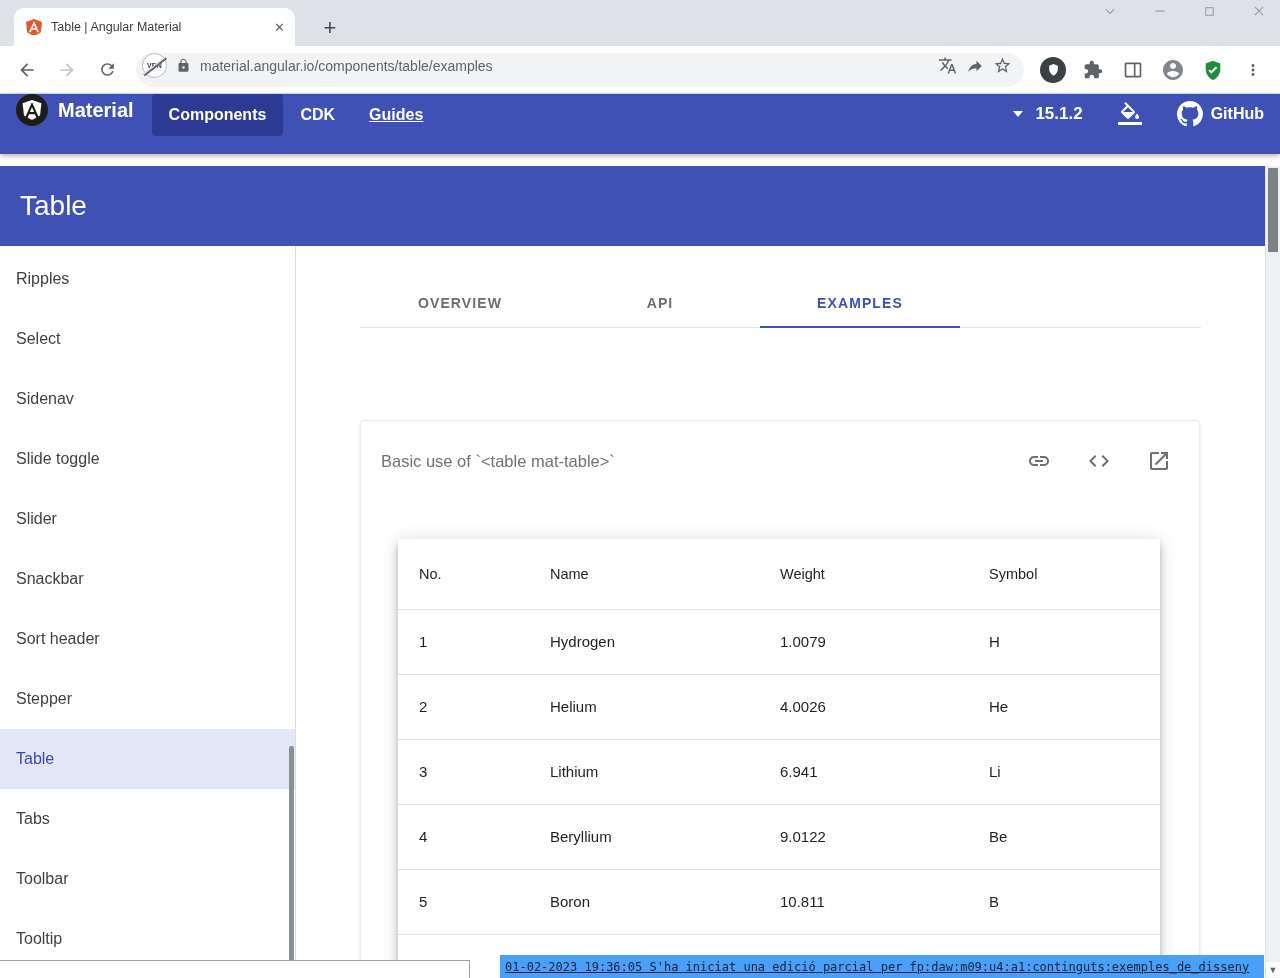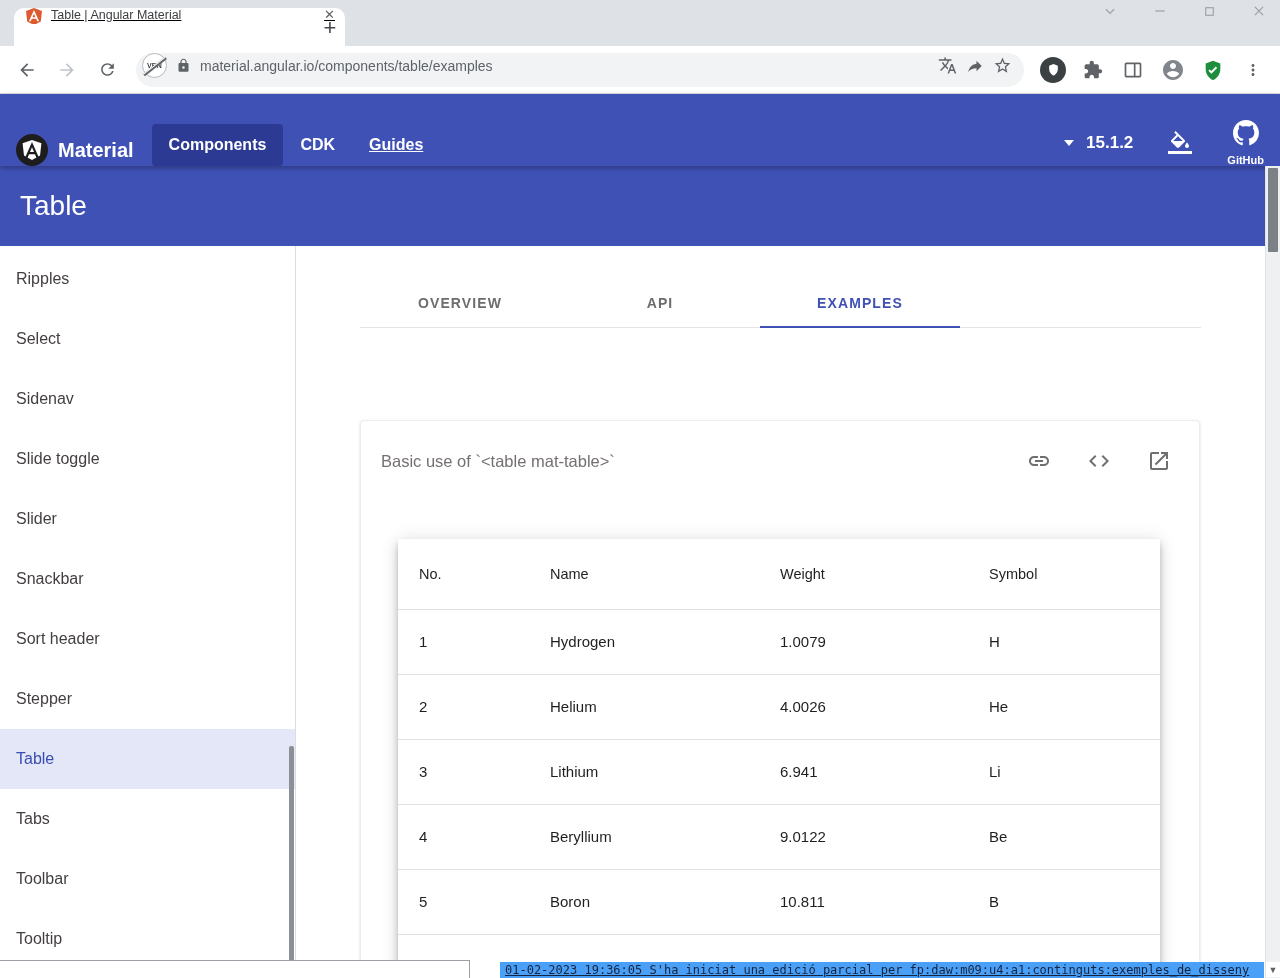--- a/index.html
+++ b/index.html
@@ -1,22 +1,22 @@
 <!DOCTYPE html>
 <html><head>
 <meta charset="utf-8">
 <style>
   * { margin:0; padding:0; box-sizing:border-box; }
   html,body { width:1280px; height:978px; overflow:hidden; font-family:"Liberation Sans", sans-serif; background:#fff; }
   .screen { position:relative; width:1280px; height:978px; background:#fff; overflow:hidden; }
 
   
   .tab-strip { position:absolute; top:0; left:0; right:0; height:46px; background:#dee1e6; }
-  .tab { position:absolute; left:14px; top:8px; width:331px; height:38px; background:#fff;
-         border-radius:10px 10px 0 0; display:flex; align-items:flex-start; padding:0 10px 0 12px; gap:9px;text-decoration:underline; }
+  .tab { position:absolute; left:14px; top:8px; width:281px; height:38px; background:#fff;
+         border-radius:10px 10px 0 0; display:flex; align-items:center; padding:0 10px 0 12px; gap:9px; }
   .tab-title { font-size:12.5px; color:#3c4043; flex:1; white-space:nowrap; overflow:hidden; }
   .tab-close { color:#5f6368; font-size:13px; line-height:1; cursor:pointer; }
   .new-tab { position:absolute; left:316px; top:14px; width:28px; height:28px; display:flex; align-items:center;
              justify-content:center; color:#45494d; font-size:22px; font-weight:400; border-radius:50%; }
   .window-controls { position:absolute; right:14px; top:4px; display:flex; gap:36px; align-items:center; color:#9aa0a6; }
   .window-controls svg { display:block; }
 
   .toolbar { position:absolute; top:46px; left:0; right:0; height:48px; background:#fff; display:flex;
              align-items:center; padding:0 10px; gap:6px; border-bottom:1px solid #dcdfe3; }
   .nav-btn { width:34px; height:34px; border-radius:50%; display:flex; align-items:center; justify-content:center; color:#5f6368; flex:0 0 auto; }
@@ -27,33 +27,33 @@
                display:flex; align-items:center; justify-content:center; flex:0 0 auto; }
   .vpn-badge span { font-size:7px; font-weight:700; color:#3c4043; letter-spacing:0.2px; }
   .vpn-badge::after { content:""; position:absolute; left:-2px; top:11px; width:28px; height:2px; background:#5f6368;
                       transform:rotate(-38deg); border-top:1px solid #fff; }
   .omni-icon { color:#5f6368; display:flex; align-items:center; flex:0 0 auto; }
   .url { font-size:14px; color:#5f6368; flex:1; white-space:nowrap; overflow:hidden; min-width:0; }
   .ext-icon { width:34px; height:34px; display:flex; align-items:center; justify-content:center; color:#5f6368; flex:0 0 auto; }
   .ext-circle { width:26px; height:26px; border-radius:50%; background:#3b4043; display:flex; align-items:center; justify-content:center; color:#fff; }
 
   
-  .site-header { position:absolute; top:94px; left:0; right:0; height:72px; background:#3f51b5; color:#fff;
-                 display:flex; align-items:flex-end; padding:0 16px; z-index:6; box-shadow:0 2px 5px rgba(0,0,0,0.3); }
+  .site-header { position:absolute; top:94px; left:0; right:0; height:60px; background:#3f51b5; color:#fff;
+                 display:flex; align-items:flex-start; padding:0 16px; z-index:6; box-shadow:0 2px 5px rgba(0,0,0,0.3); }
   .brand { display:flex; align-items:center; gap:10px; margin-right:18px; cursor:pointer; }
   .brand-label { font-size:20px; font-weight:700; }
   .logo-disc { width:32px; height:32px; border-radius:50%; background:#1d1d1d; display:flex; align-items:center; justify-content:center; }
   .nav-item { font-size:16px; font-weight:700; padding:12px 17px; border-radius:4px; cursor:pointer; }
   .nav-item.active { background:#2c3a94; }
   .nav-item.underlined { text-decoration:underline; }
   .header-right { margin-left:auto; display:flex; align-items:center; gap:27px; }
   .version { display:flex; align-items:center; gap:12px; font-size:17px; font-weight:700; cursor:pointer; }
   .caret-down { width:0; height:0; border-left:5px solid transparent; border-right:5px solid transparent; border-top:6px solid #fff; }
   .icon-btn { width:40px; height:40px; display:flex; align-items:center; justify-content:center; color:#fff; cursor:pointer; }
-  .github-link { display:flex; align-items:center; gap:8px; font-size:11px; font-weight:700; cursor:pointer;flex-direction:column; }
+  .github-link { display:flex; align-items:center; gap:8px; font-size:16px; font-weight:700; cursor:pointer; }
 
   .page-header { position:absolute; top:166px; left:0; right:0; height:80px; background:#3f51b5; display:flex;
                  align-items:center; padding:0 20px; z-index:2; }
   .page-title { color:#fff; font-size:28px; font-weight:400; }
 
   
   .content { position:absolute; top:246px; left:0; right:0; bottom:0; display:flex; background:#fff; }
   .sidebar { width:296px; flex:0 0 296px; border-right:1px solid #d9dce0; position:relative; padding-top:3px; background:#fff; }
   .sidebar-item { height:60px; display:flex; align-items:center; padding-left:16px; font-size:16px; color:#443f3f; cursor:pointer; }
   .sidebar-item.active { background:#e3e7f8; color:#3a4cb1; }
@@ -78,21 +78,21 @@
   table.mat-table { width:100%; border-collapse:collapse; background:#fff; }
   table.mat-table th { height:70px; text-align:left; font-size:14.5px; font-weight:500; color:#1f1f1f;
                        border-bottom:1px solid #e0e0e0; }
   table.mat-table td { height:65px; font-size:15px; color:#1f1f1f; border-bottom:1px solid #e0e0e0; }
   table.mat-table th:first-child, table.mat-table td:first-child { padding-left:21px; }
   table.mat-table tr.partial td { height:46px; border-bottom:none; }
 
   
   .bottom-left-box { position:absolute; left:0; bottom:0; width:470px; height:18px; background:#fff;
                      border-top:1px solid #9aa0a6; border-right:1px solid #9aa0a6; z-index:20; }
-  .bottom-selection { position:absolute; left:500px; right:16px; bottom:0; height:16px; background:#4aa0f6;
+  .bottom-selection { position:absolute; left:500px; right:16px; bottom:0; height:23px; background:#4aa0f6;
                       display:flex; align-items:center; padding:0 5px; z-index:20; overflow:hidden; }
   .bottom-selection span { font-family:"DejaVu Sans Mono", monospace; font-size:12px; color:#16233f;
                            text-decoration:underline; white-space:nowrap; }
 
   
   .page-scrollbar { position:absolute; top:166px; right:0; width:15px; bottom:0; background:#eff0f2;
                     border-left:1px solid #e2e2e2; z-index:30; }
   .page-scroll-thumb { position:absolute; top:2px; left:2px; width:10px; height:84px; background:#7c8186; border-radius:1px; }
   .scroll-arrow-down { position:absolute; bottom:1px; left:0; right:0; height:15px; background:#fff;
                        display:flex; align-items:center; justify-content:center; color:#5f6368; font-size:9px; cursor:pointer; }

